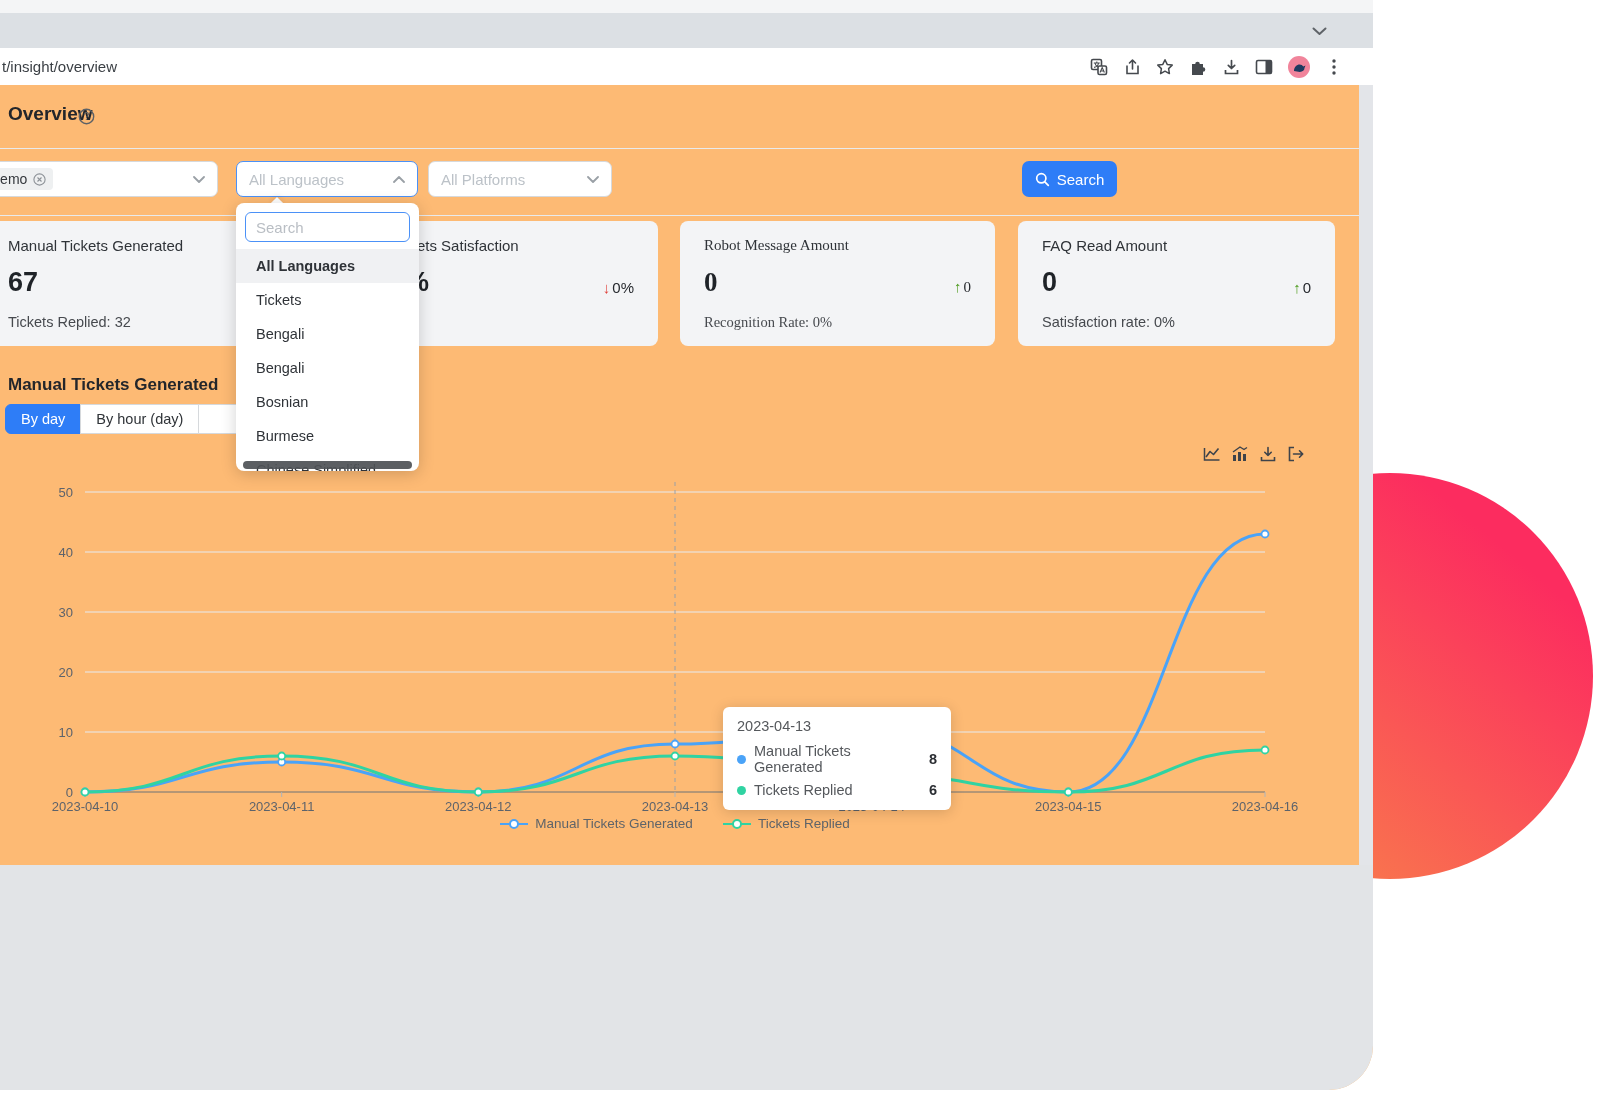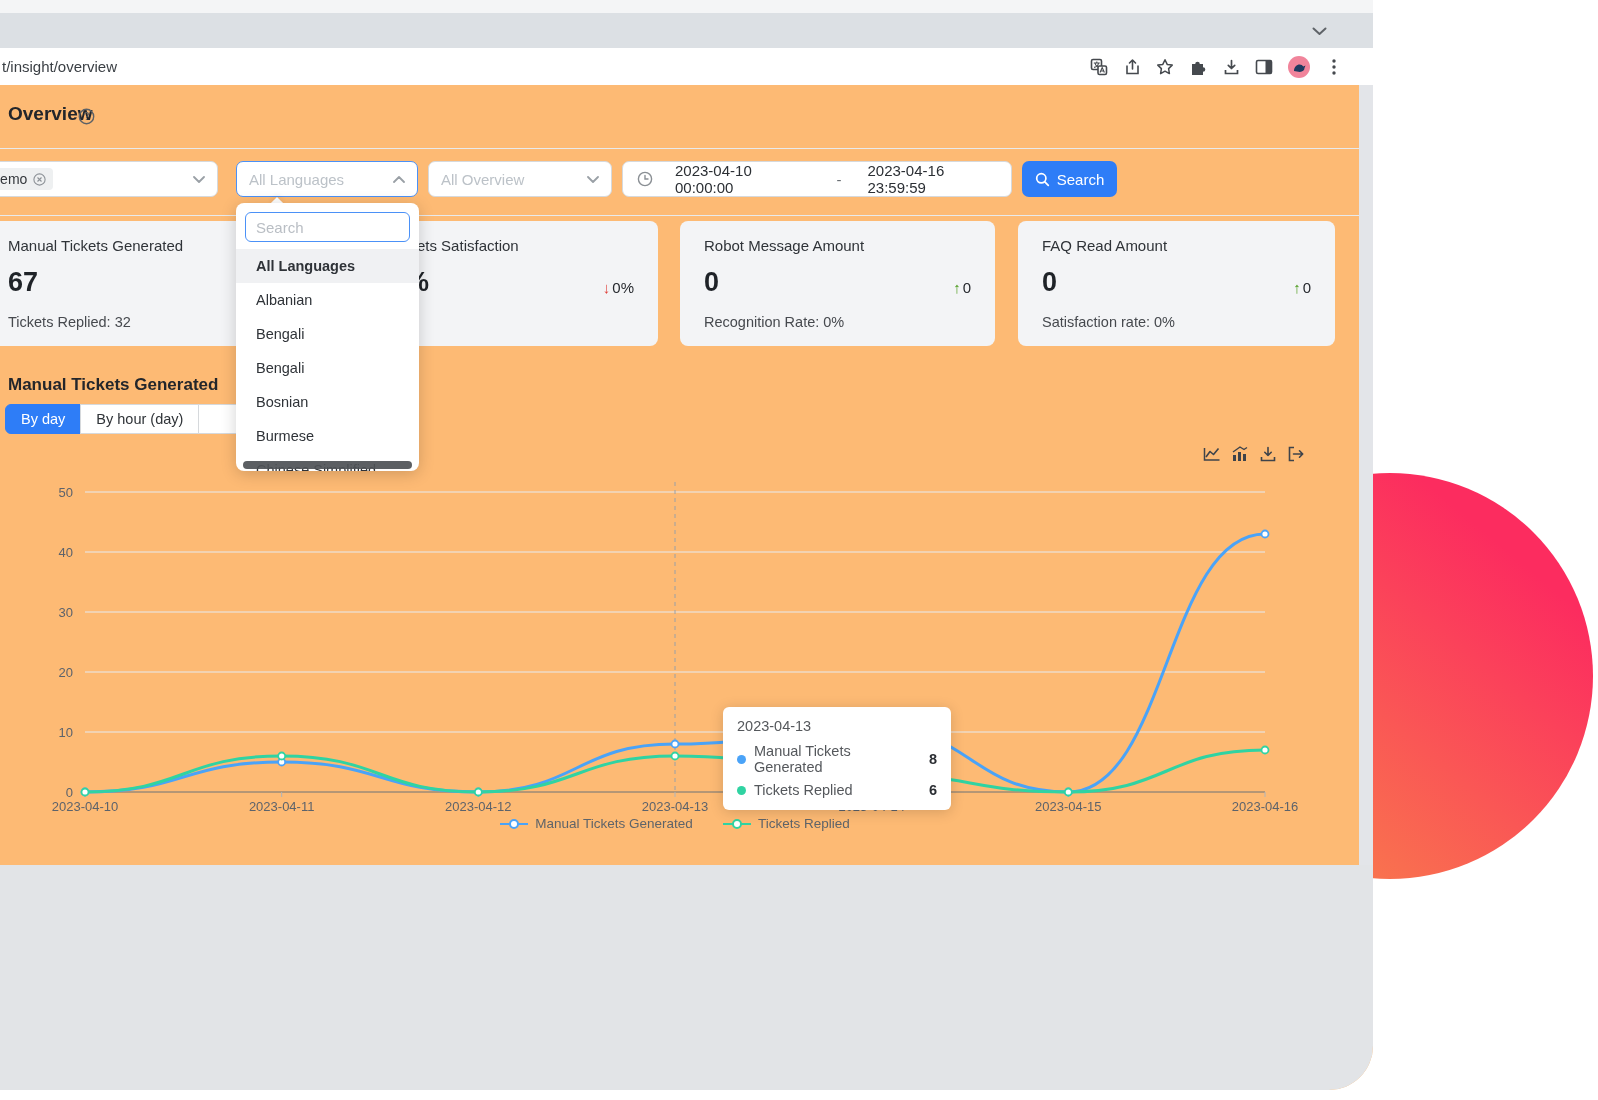--- a/index.html
+++ b/index.html
@@ -192,39 +192,28 @@
     <div class="sel-box sel-language">
       <span class="placeholder">All Languages</span>
       <span class="sel-caret">
         <svg width="12" height="7" viewBox="0 0 12 7">
             <polyline points="1,6 6,1 11,6" fill="none" stroke="#9aa0a6" stroke-width="1.8" stroke-linecap="round" stroke-linejoin="round"></polyline>
           </svg>
       </span>
     </div>
 
     <div class="sel-box sel-platform">
-      <span class="placeholder">All Overview</span>
+      <span class="placeholder">All Platforms</span>
       <span class="sel-caret">
         <svg width="12" height="7" viewBox="0 0 12 7">
             <polyline points="1,1 6,6 11,1" fill="none" stroke="#9aa0a6" stroke-width="1.8" stroke-linecap="round" stroke-linejoin="round"></polyline>
           </svg>
       </span>
     </div>
 
-    <div class="daterange">
-      <span>
-        <svg width="16" height="16" viewBox="0 0 16 16">
-            <circle cx="8" cy="8" r="6.6" fill="none" stroke="#8a8f94" stroke-width="1.4"></circle>
-            <path d="M8 4.5V8h3" fill="none" stroke="#8a8f94" stroke-width="1.4" stroke-linecap="round"></path>
-          </svg>
-      </span>
-      <span class="dr-start">2023-04-10 00:00:00</span>
-      <span class="sep">-</span>
-      <span>2023-04-16 23:59:59</span>
-    </div>
 
     <button class="search-btn">
       <svg width="15" height="15" viewBox="0 0 15 15">
           <circle cx="6.3" cy="6.3" r="4.6" fill="none" stroke="#fff" stroke-width="1.7"></circle>
           <line x1="9.8" y1="9.8" x2="13.3" y2="13.3" stroke="#fff" stroke-width="1.7" stroke-linecap="round"></line>
         </svg>
       <span>Search</span>
     </button>
 
     <div class="divider d2"></div>
@@ -237,21 +226,21 @@
 
     <div class="card" style="left:340px;width:318px;padding-left:50px;">
       <div class="card-title">Tickets Satisfaction</div>
       <div class="card-value">0%</div>
       <div class="chg">
         <span class="arr down">↓</span>
         <span>0%</span>
       </div>
     </div>
 
-    <div class="card" style="left:680px;width:315px;">
+    <div class="card" style="left:680px;width:315px;font-family:Liberation Serif, serif;">
       <div class="card-title">Robot Message Amount</div>
       <div class="card-value">0</div>
       <div class="card-sub">Recognition Rate: 0%</div>
       <div class="chg">
         <span class="arr up">↑</span>
         <span>0</span>
       </div>
     </div>
 
     <div class="card" style="left:1018px;width:317px;">
@@ -378,21 +367,21 @@
         </div>
       </div>
 
     <div class="drop-arrow"></div>
     <div class="dropdown">
       <div class="search-box">
         <input placeholder="Search" style="">
       </div>
       <div id="lang-options">
           <div class="opt sel">All Languages</div>
-          <div class="opt">Albanian</div>
+          <div class="opt">Tickets</div>
           <div class="opt">Bengali</div>
           <div class="opt">Bengali</div>
           <div class="opt">Bosnian</div>
           <div class="opt">Burmese</div>
           <div class="opt">Chinese Simplified</div>
         </div>
       <div class="scroll-dark"></div>
     </div>
 
   </div>

